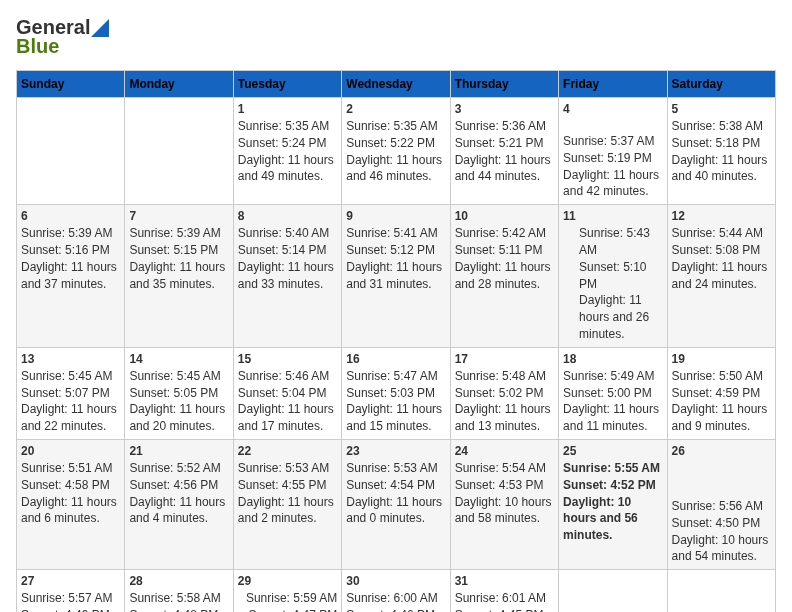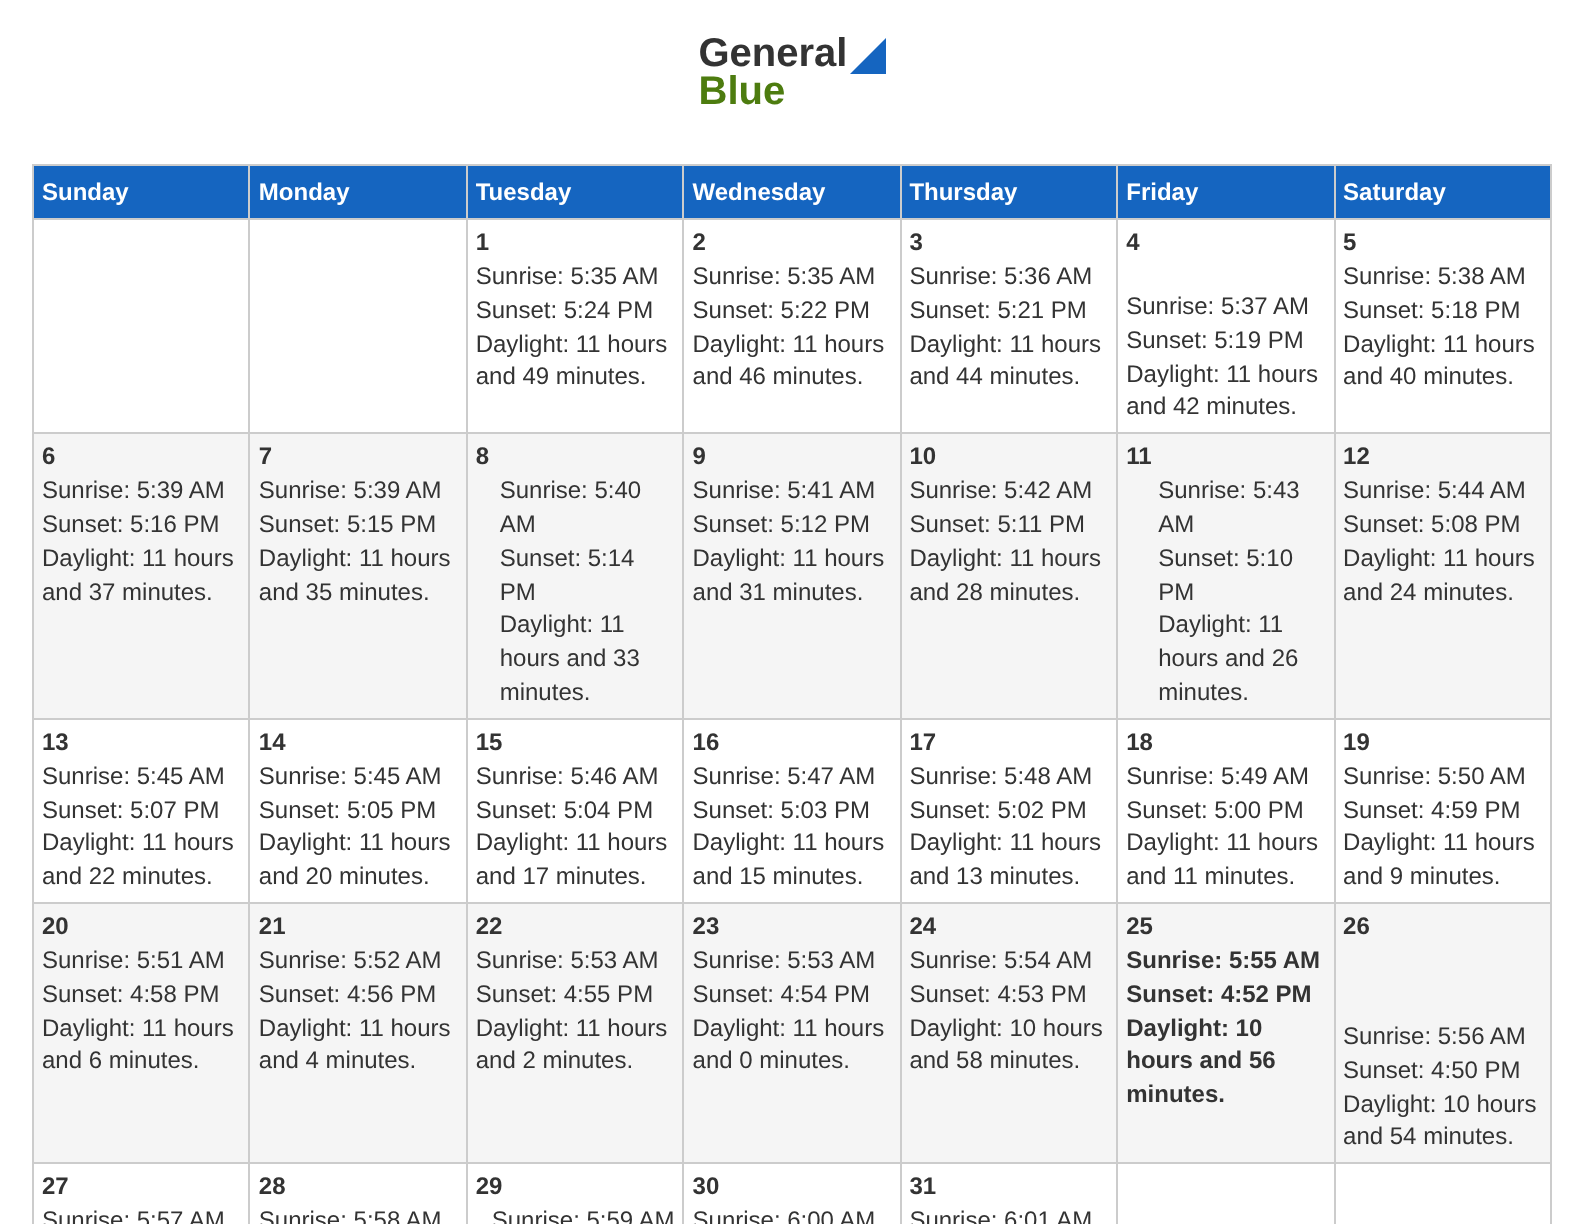--- a/index.html
+++ b/index.html
@@ -5,23 +5,23 @@
     * { box-sizing: border-box; margin: 0; padding: 0; }
     body {
       font-family: Arial, sans-serif;
       background: #fff;
       width: 792px;
       min-height: 612px;
       padding: 16px;
     }
     .header {
       display: flex;
-      justify-content: center;
+      justify-content: flex-start;
       align-items: flex-start;
-      margin-bottom: 24px;
+      margin-bottom: 12px;
     }
     .logo {
       display: flex;
       flex-direction: column;
       align-items: flex-start;
     }
     .title-block {
       text-align: right;
     }
     .month-title {
@@ -33,21 +33,21 @@
       font-size: 14px;
       color: #555;
     }
     table {
       width: 100%;
       border-collapse: collapse;
       font-size: 11px;
     }
     thead tr th {
       background-color: #1565c0;
-      color: #ffffff;
+      color: #000000;
       text-align: left;
       padding: 6px 4px;
       font-size: 12px;
       font-weight: bold;
       border: 1px solid #ccc;
     }
     tbody tr td {
       border: 1px solid #ccc;
       padding: 4px;
       vertical-align: top;
@@ -144,21 +144,21 @@
 Daylight: 11 hours and 37 minutes.</div>
         </td>
         <td>
           <div class="day-num">7</div>
           <div class="day-info" style="white-space: pre-line;">Sunrise: 5:39 AM
 Sunset: 5:15 PM
 Daylight: 11 hours and 35 minutes.</div>
         </td>
         <td>
           <div class="day-num">8</div>
-          <div class="day-info" style="white-space: pre-line; margin-left: 12px;">Sunrise: 5:40 AM
+          <div class="day-info" style="white-space: pre-line;">Sunrise: 5:40 AM
 Sunset: 5:14 PM
 Daylight: 11 hours and 33 minutes.</div>
         </td>
         <td>
           <div class="day-num">9</div>
           <div class="day-info" style="white-space: pre-line;">Sunrise: 5:41 AM
 Sunset: 5:12 PM
 Daylight: 11 hours and 31 minutes.</div>
         </td>
         <td>

